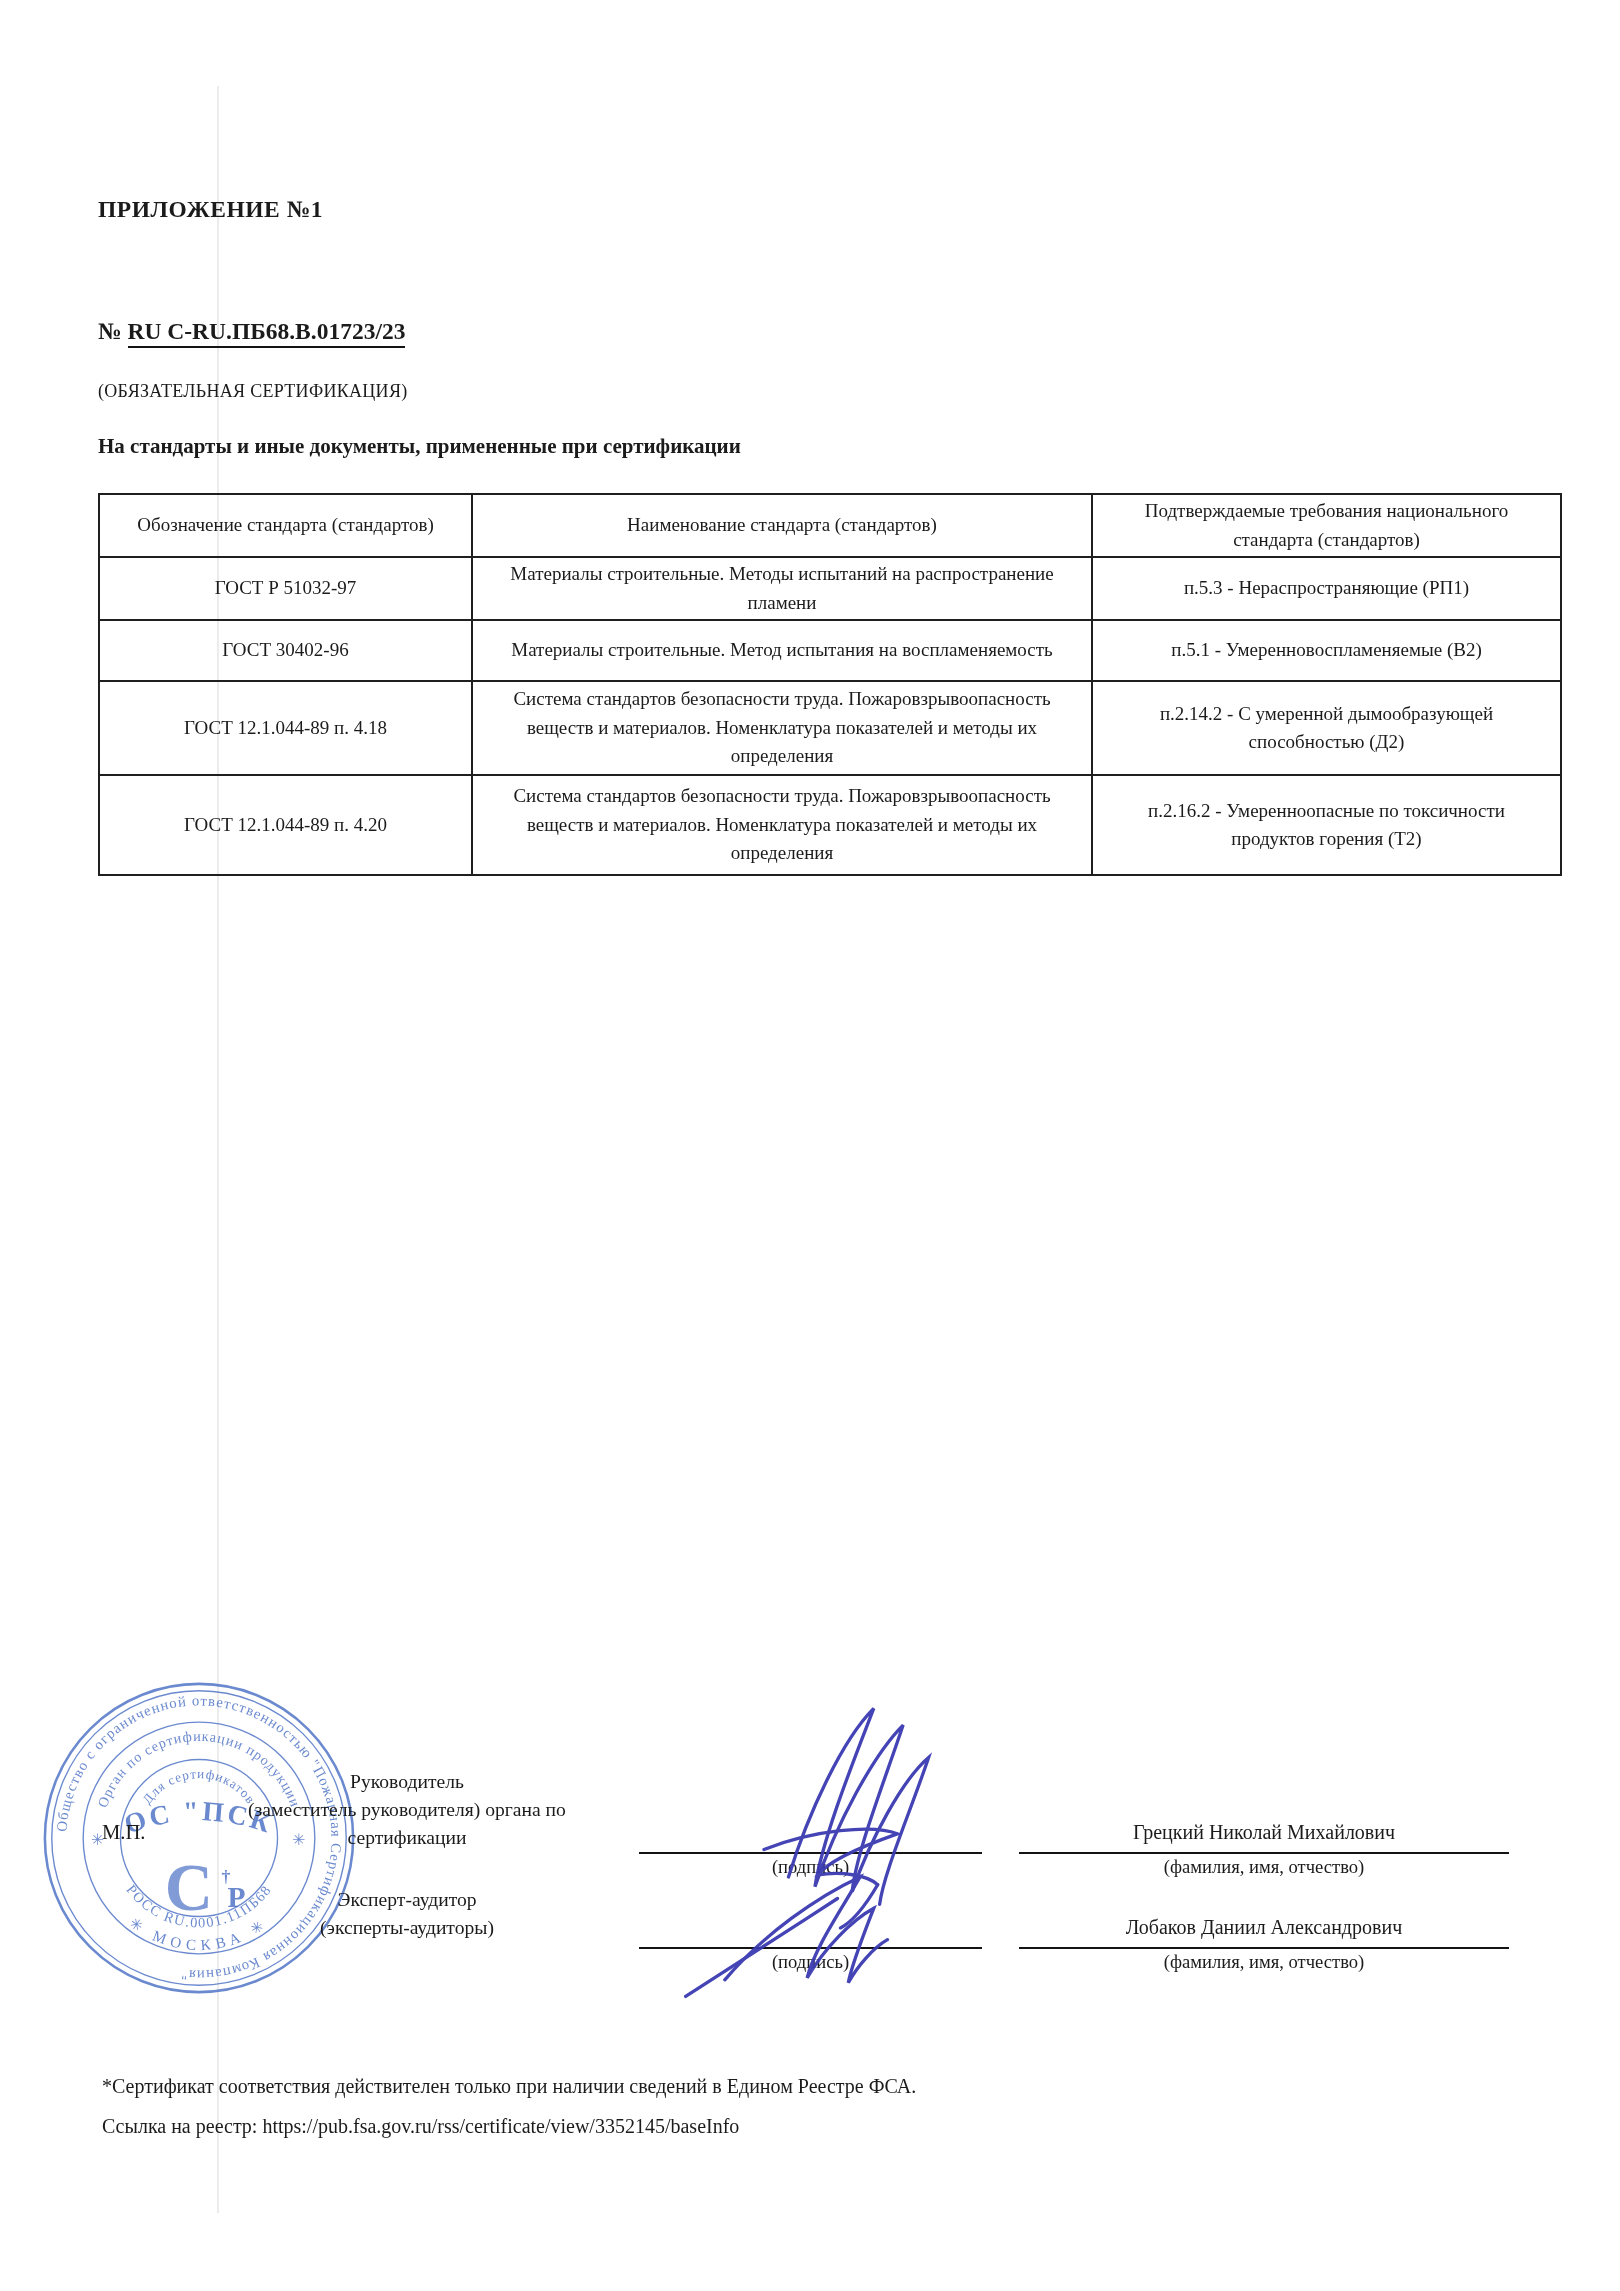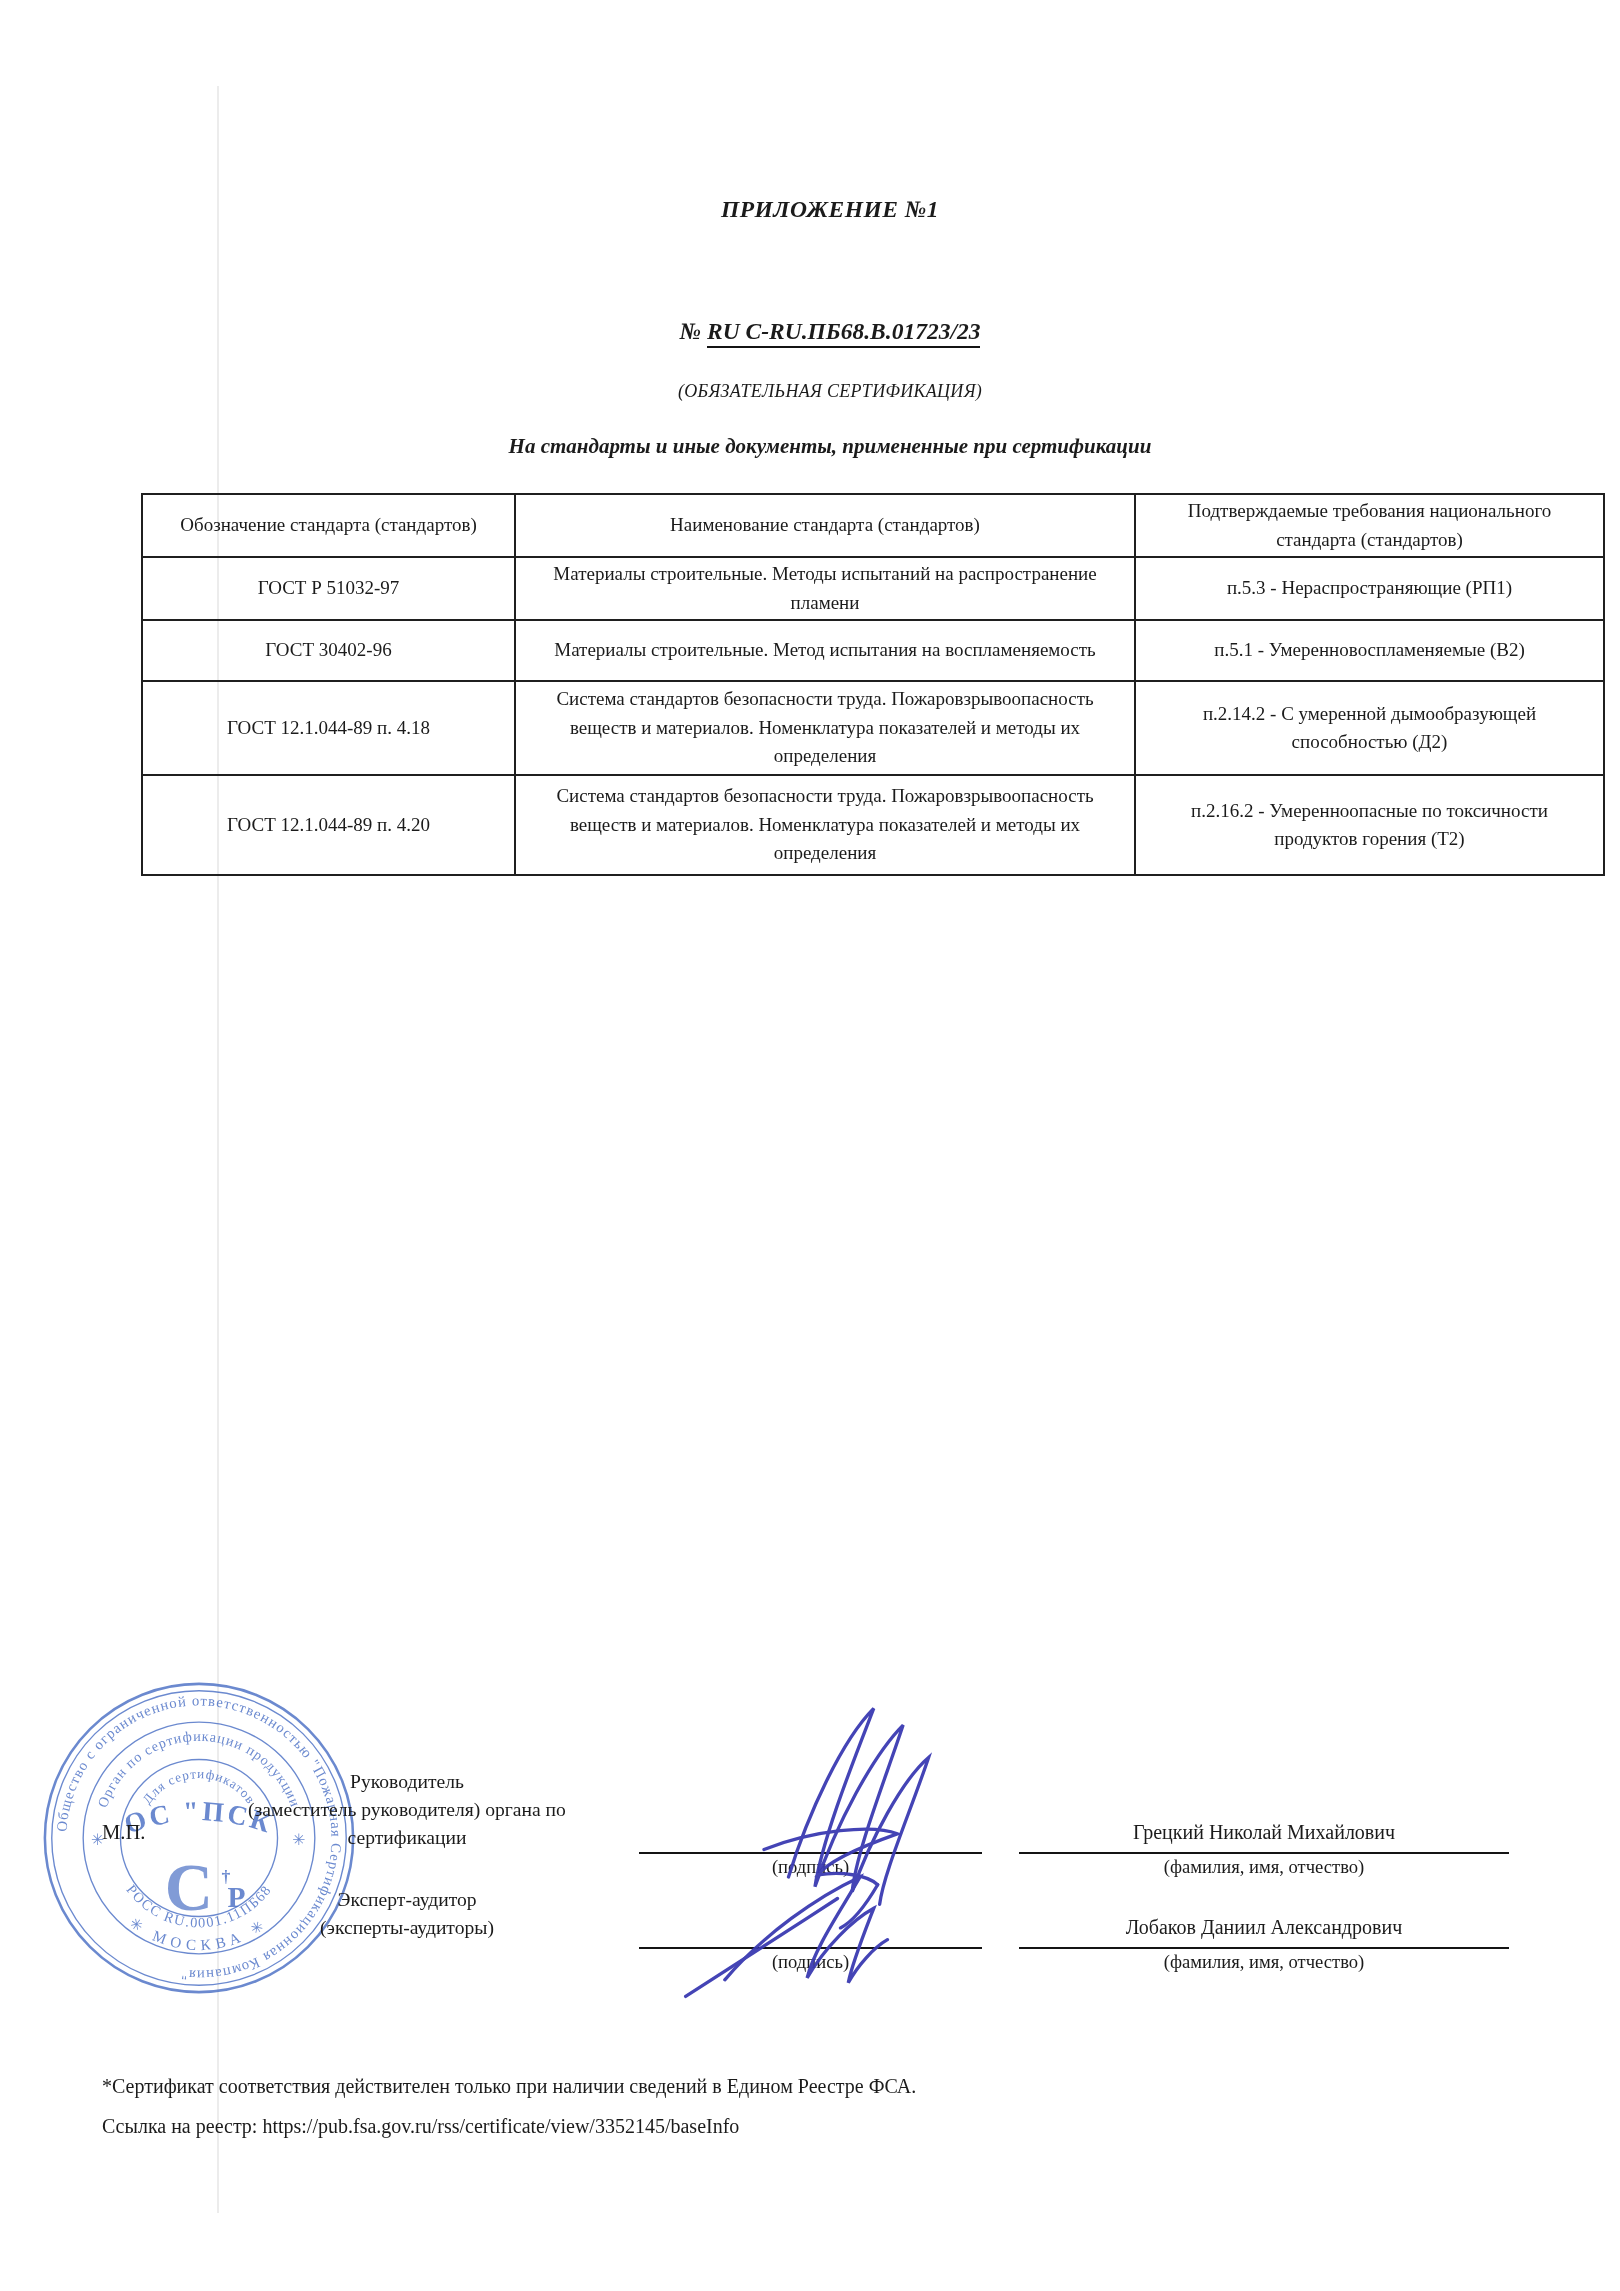--- a/index.html
+++ b/index.html
@@ -8,33 +8,32 @@
     width:1620px;height:2292px;
     background:#ffffff;
     font-family:"Liberation Serif", serif;
     color:#1b1b1b;
     overflow:hidden;
   }
   .scan-line{
     position:absolute;left:217px;top:86px;width:2px;height:2127px;
     background:#dcdcdc;opacity:.55;
   }
-  .center-block{position:absolute;left:98px;width:1464px;text-align:center;font-style:italic;}
+  .center-block{position:absolute;left:98px;width:1464px;}
   .h-appendix{top:196px;font-size:23.5px;font-weight:bold;letter-spacing:0.5px;}
   .h-cert{top:258px;font-size:23.5px;font-weight:bold;letter-spacing:0.5px;}
   .h-number{top:318px;font-size:23.5px;font-weight:bold;}
   .h-number .num-underline{border-bottom:2px solid #141414;padding-bottom:2px;}
   .h-type{top:381px;font-size:18px;letter-spacing:0.3px;}
   .h-table-title{top:434px;font-size:21px;font-weight:bold;}
 
   table.std{
     position:absolute;left:98px;top:493px;width:1462px;
     border-collapse:collapse;table-layout:fixed;
     font-size:19px;
-    margin-left:43px;
   }
   table.std td,table.std th{
     border:2px solid #1f1f1f;
     text-align:center;vertical-align:middle;
     padding:2px 11.8px;line-height:1.5;
     font-weight:normal;
   }
   table.std{border:2.9px solid #1f1f1f;}
   tr.r-head{height:63px;}
   tr.r-product{height:59px;}

